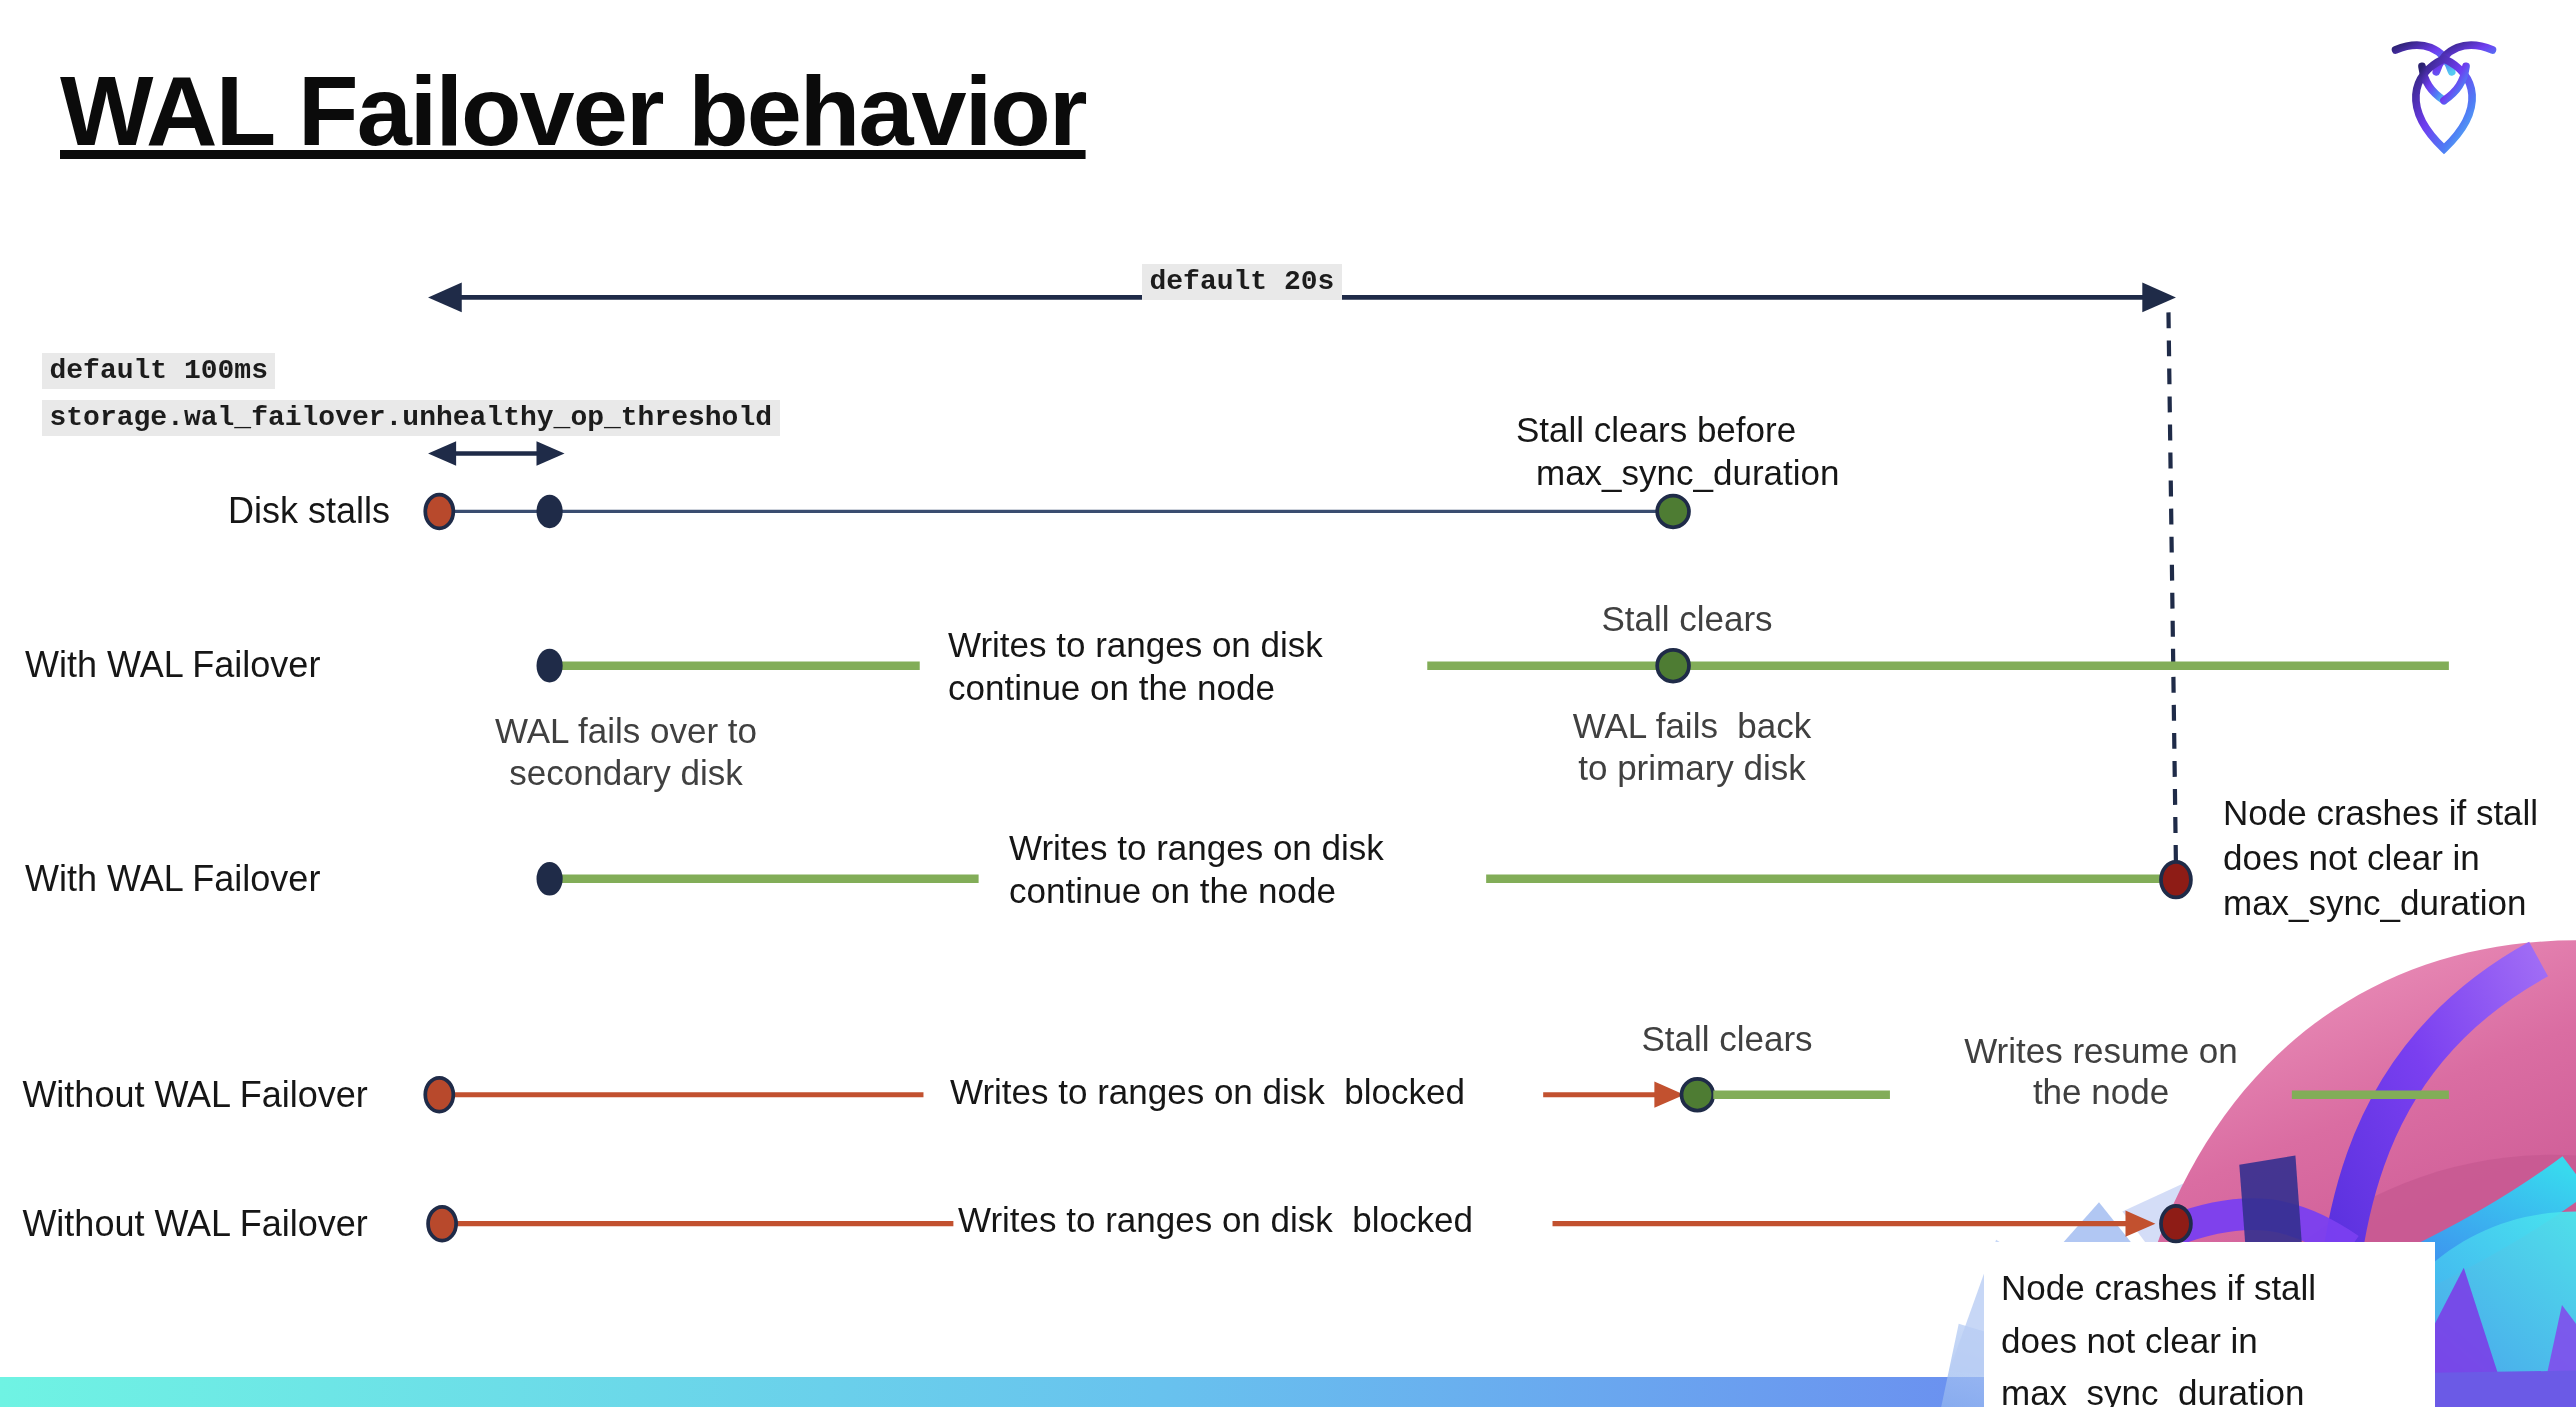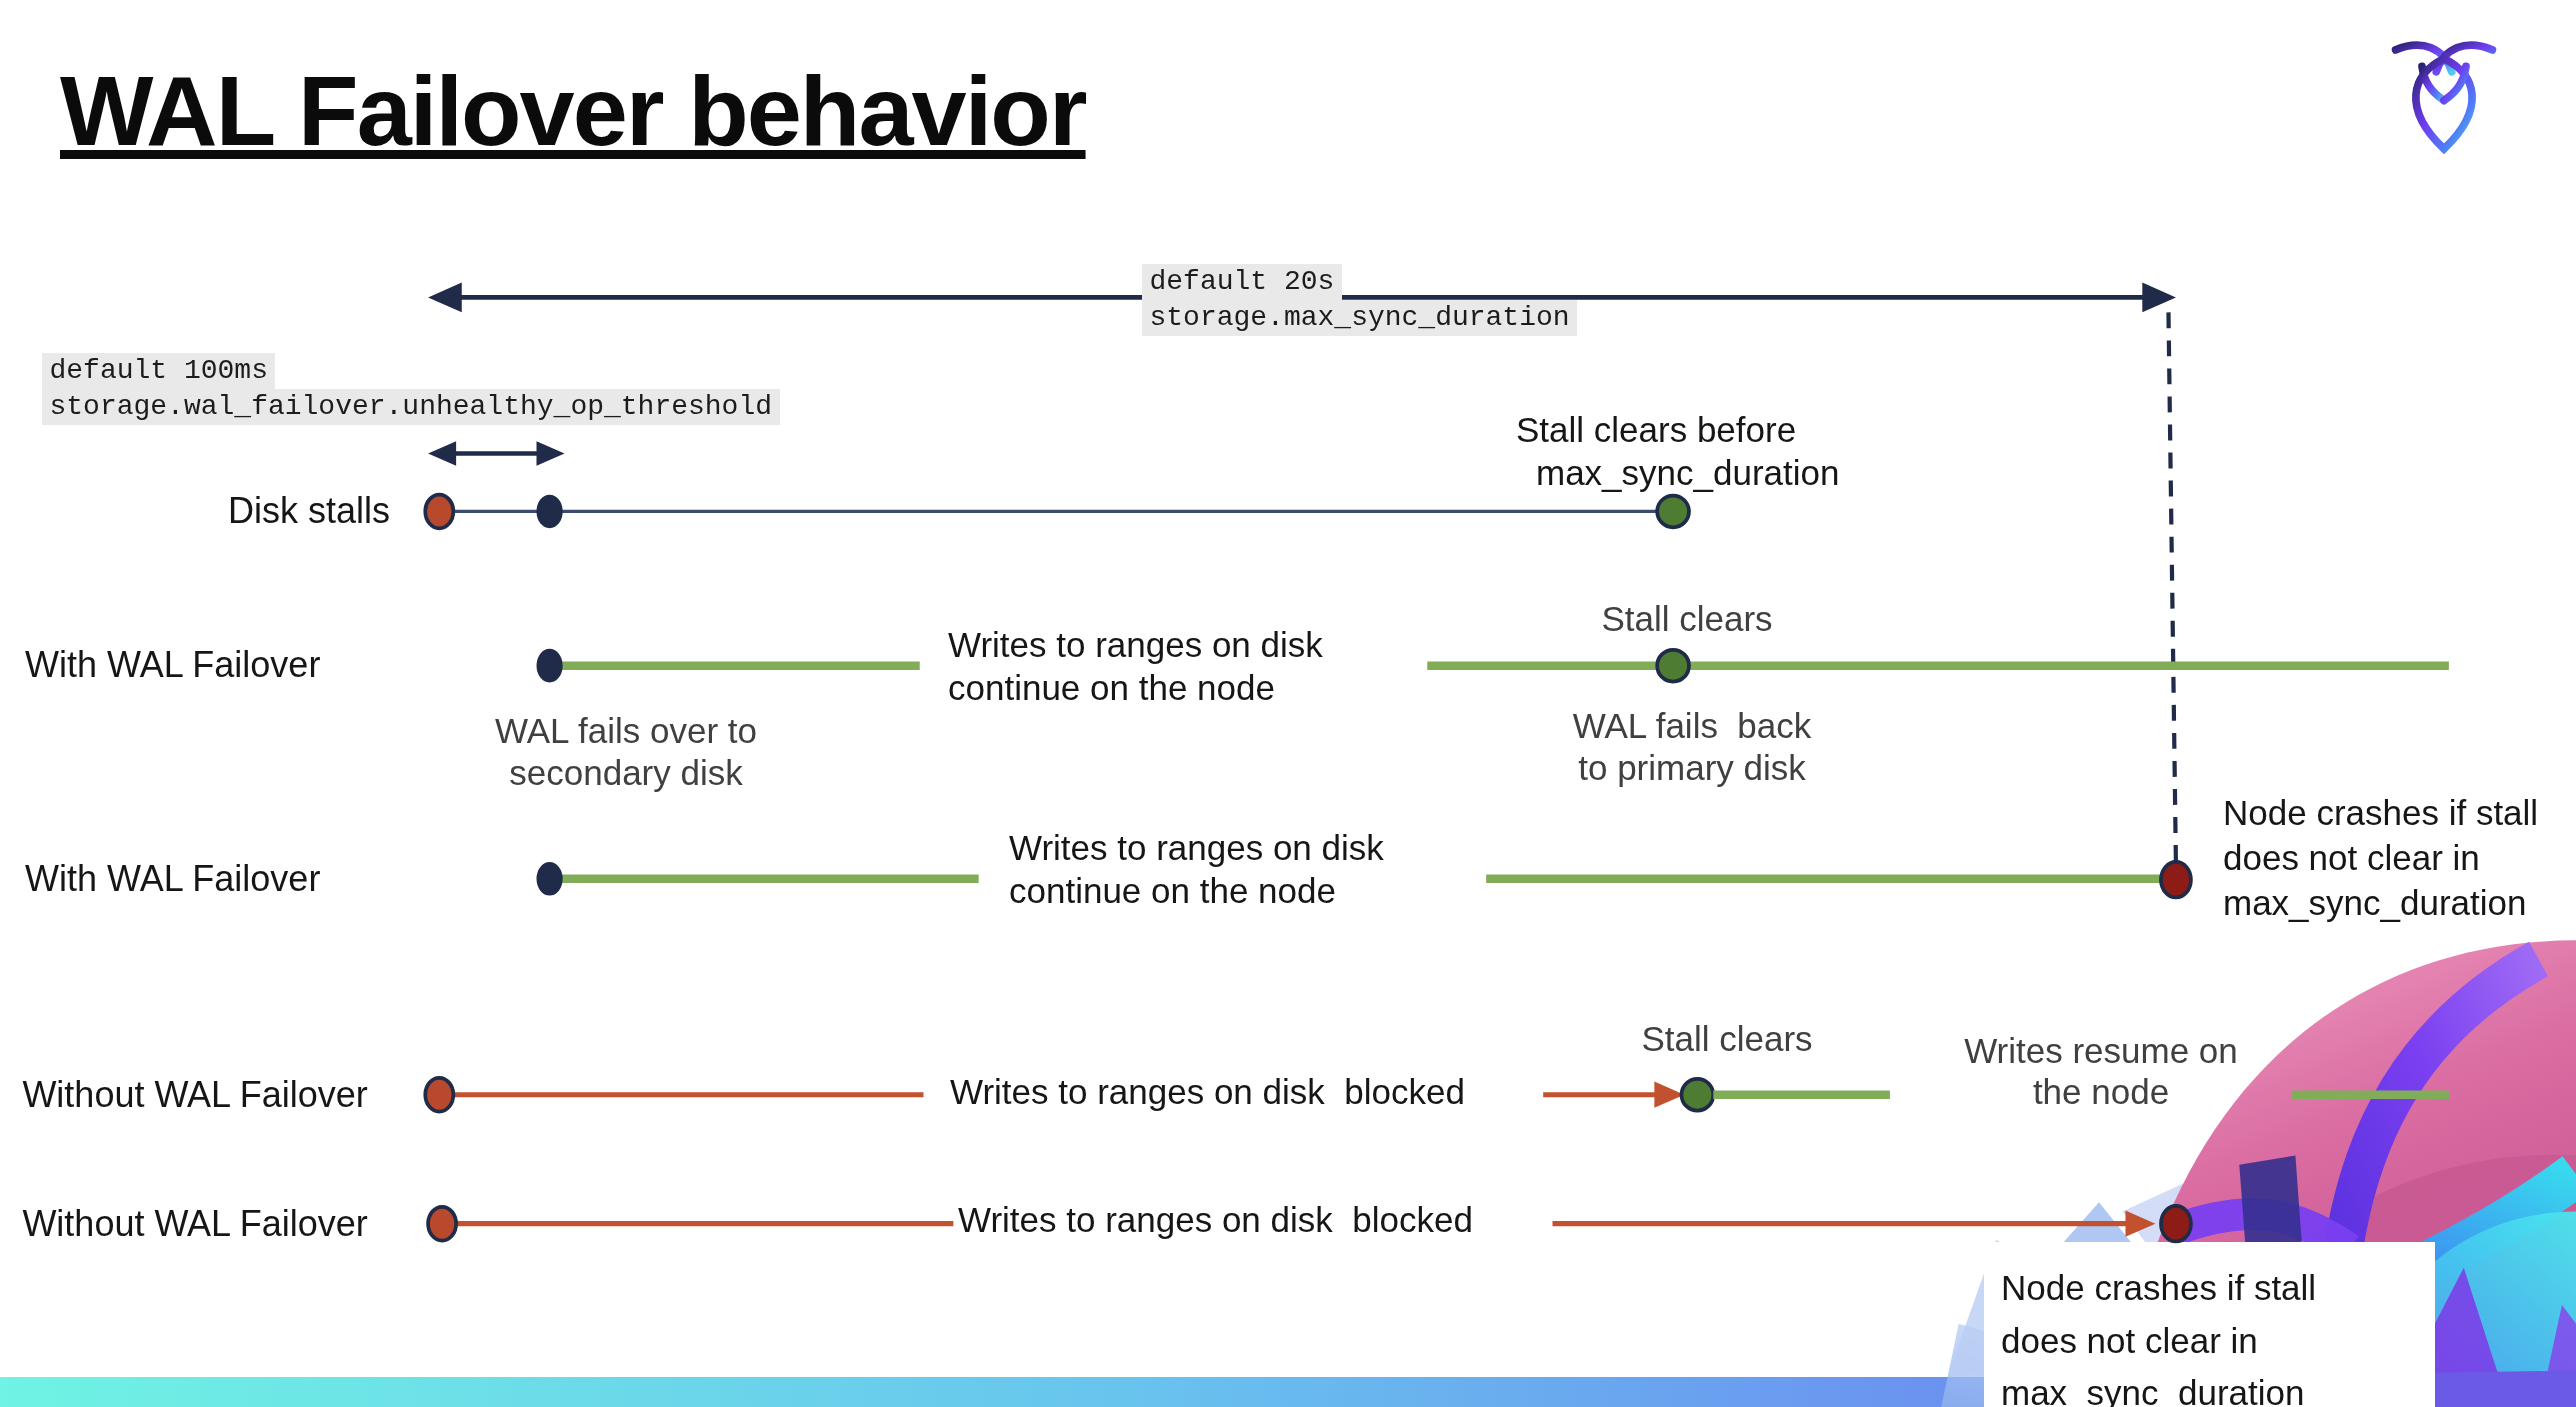--- a/index.html
+++ b/index.html
@@ -9,21 +9,21 @@
   }
   
   .txt{position:absolute;transform:translateY(-50%);white-space:pre;font-size:35px;line-height:1.2;color:#161616;}
   
   .ctx{position:absolute;transform:translate(-50%,-50%);white-space:pre;font-size:35px;line-height:1.2;color:#404040;text-align:center;}
   .rowlabel{font-size:36px;}
   .page-title{
     position:absolute;left:60px;top:54px;font-size:99px;font-weight:700;
     letter-spacing:-1.9px;color:#0b0b0b;white-space:pre;text-decoration:underline;
   }
-  .monoblock{position:absolute;display:flex;flex-direction:column;align-items:flex-start;gap:0;z-index:6;}
+  .monoblock{position:absolute;display:flex;flex-direction:column;align-items:flex-start;gap:11px;z-index:6;font-weight:bold;}
   .monoline{
     display:inline-block;background:#e9e9e9;color:#1c1c1c;
     font-family:"Liberation Mono", monospace;font-size:28px;line-height:34px;padding:0.9px 7.5px;white-space:pre;
   }
   #geom{position:absolute;left:0;top:0;z-index:4;}
   #brand-art{position:absolute;right:0;bottom:0;z-index:2;}
   #bottom-bar{
     position:absolute;left:0;top:1377px;width:2576px;height:31px;z-index:1;
     background:linear-gradient(90deg,#6ff3e3 0%,#68c2ee 45%,#6b8bf0 80%,#6a68e8 100%);
   }
@@ -50,21 +50,20 @@
     <path d="M 94 14 C 70 4, 50 12, 43 34"></path>
     <path d="M 50 22 C 80 36, 88 68, 50 104 C 12 68, 20 36, 50 22 Z"></path>
     <path d="M 50 100 L 50 60"></path>
     <path d="M 50 60 C 38 52, 32 43, 30 29"></path>
     <path d="M 50 60 C 62 52, 68 43, 70 29"></path>
   </g>
 </svg>
 
 <div class="monoblock" style="left:1142px;top:264px;">
   <span class="monoline">default 20s</span>
-  <span class="monoline">storage.max_sync_duration</span>
 </div>
 <div class="monoblock" style="left:22px;top:353px;padding-left:20px;">
   <span class="monoline">default 100ms</span>
   <span class="monoline">storage.wal_failover.unhealthy_op_threshold</span>
 </div>
 
 <svg id="brand-art" width="636" height="477" viewBox="0 0 680 510">
   <defs>
     <linearGradient id="pinkG" x1="0" y1="0" x2="0.4" y2="1">
       <stop offset="0" stop-color="#f2a0c4"></stop>

